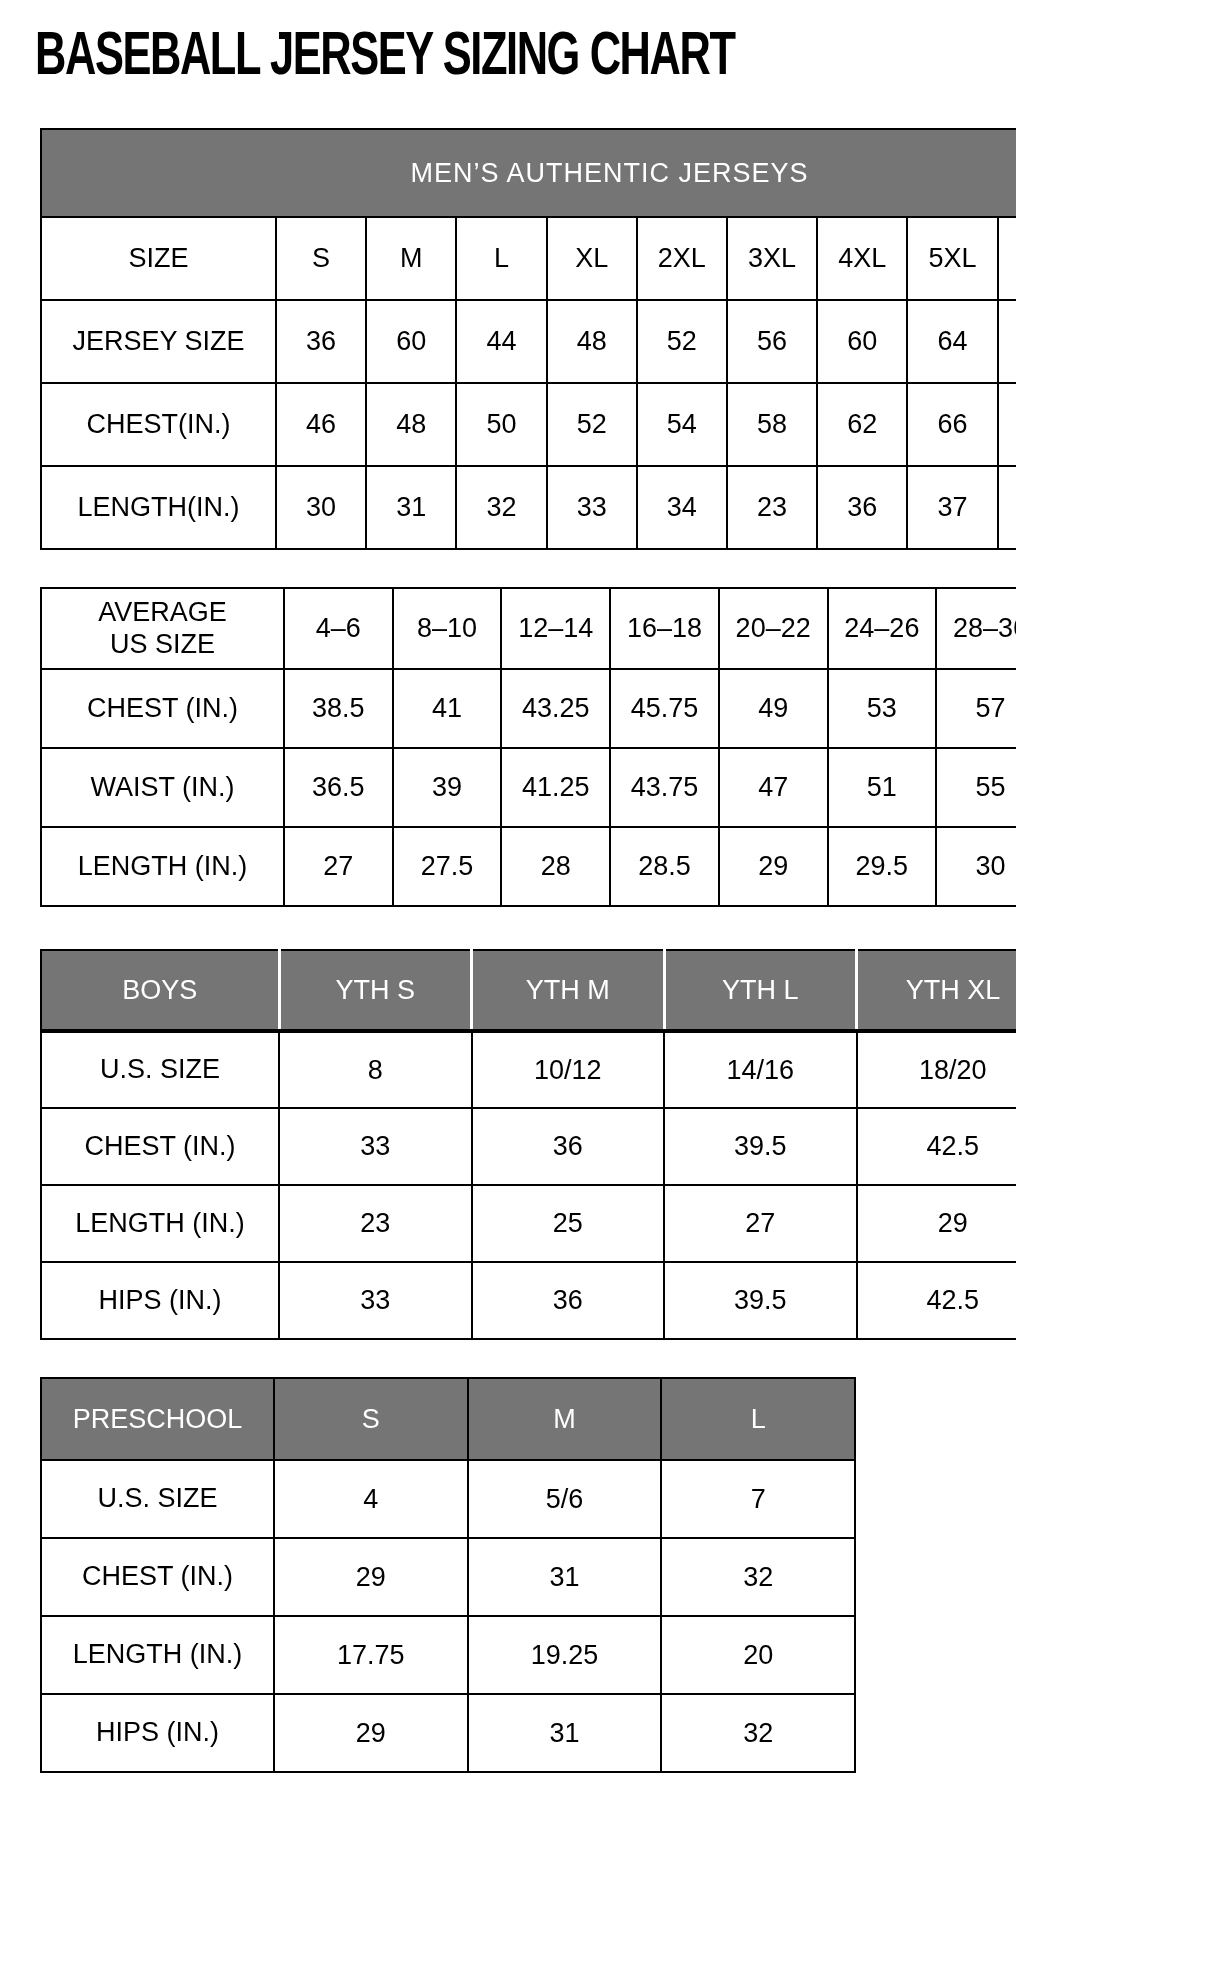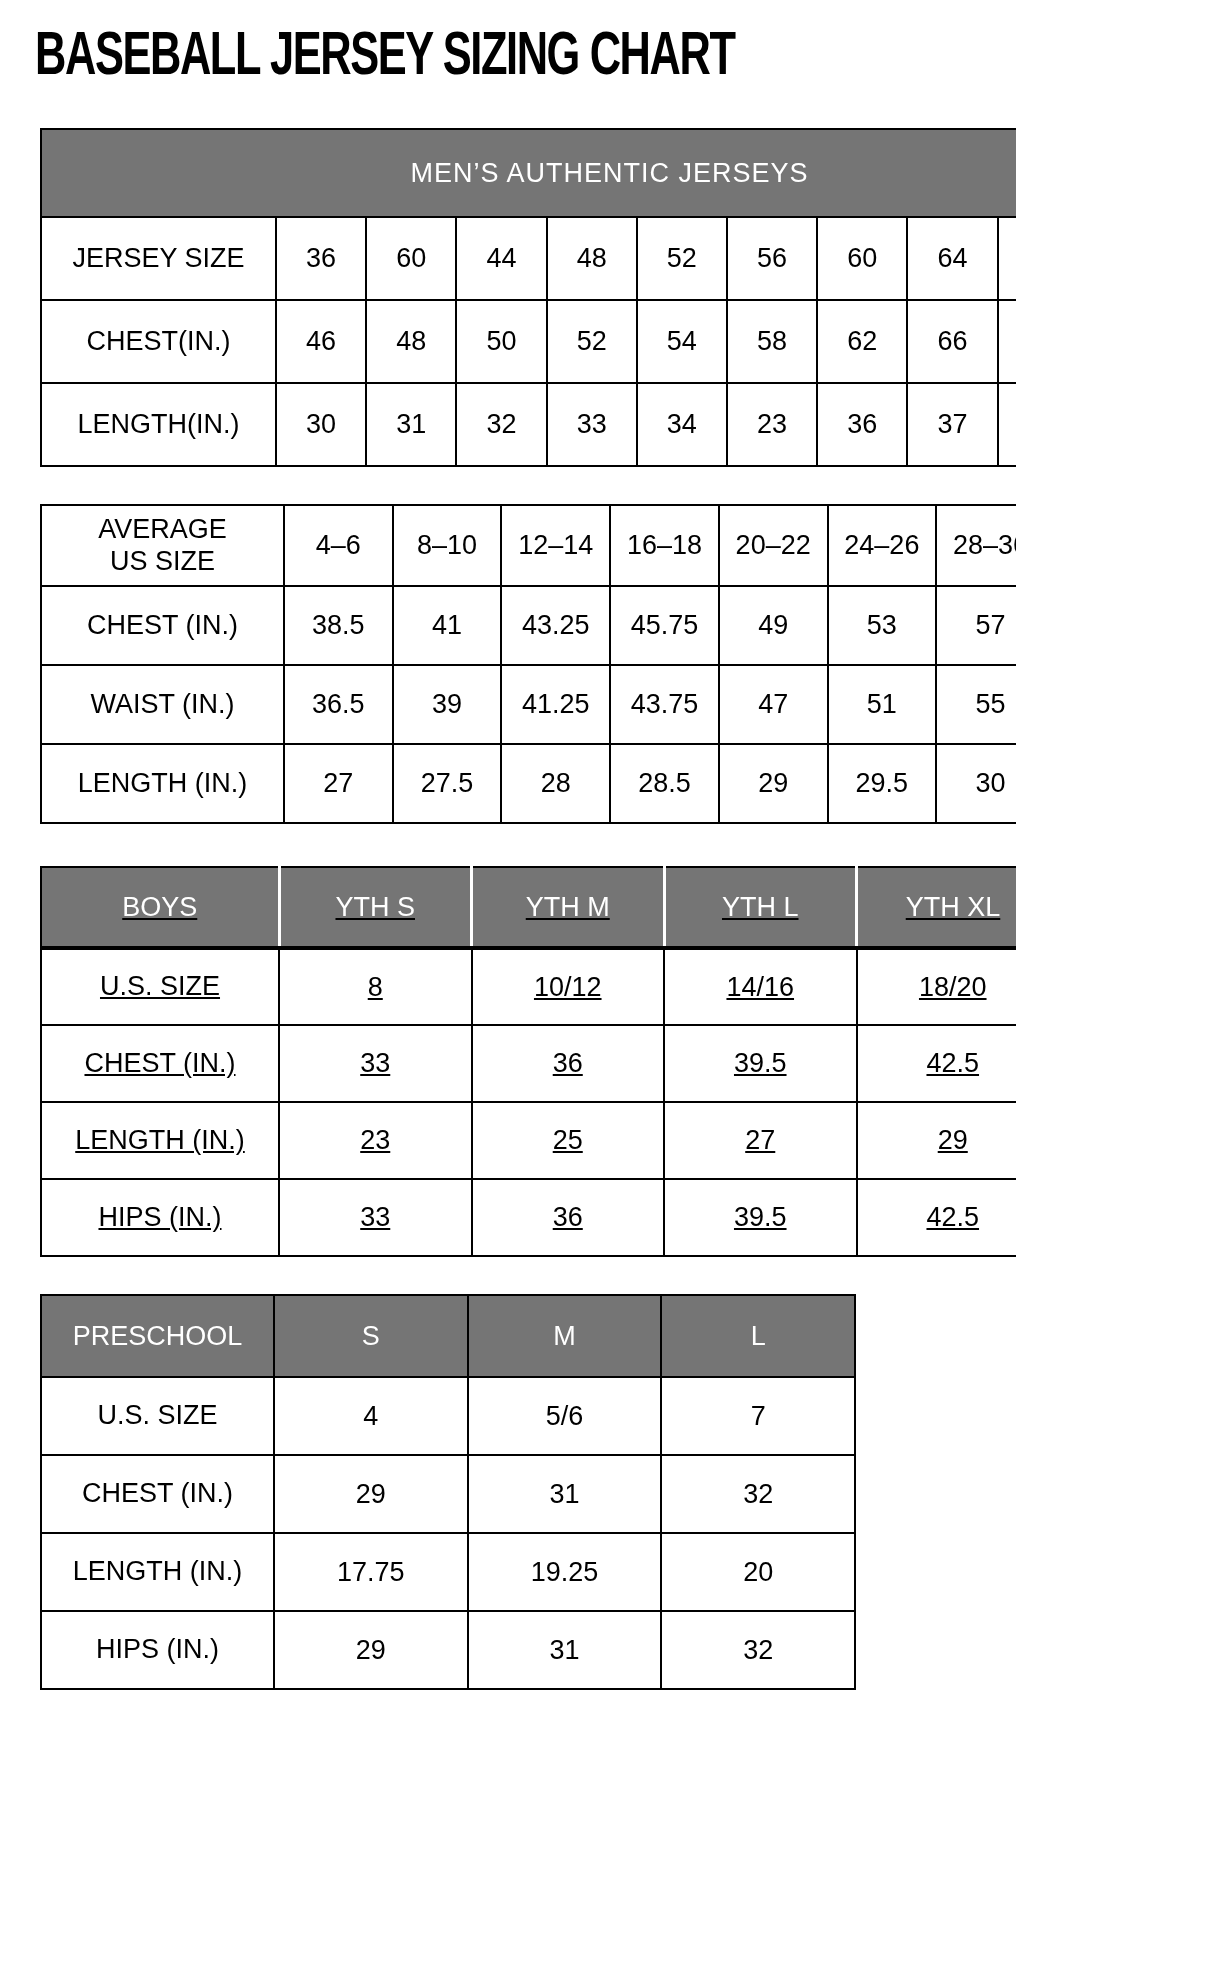--- a/index.html
+++ b/index.html
@@ -69,21 +69,21 @@
     white-space: pre-line;
     line-height: 1.15;
   }
   
   .mens      { width: 1139px; margin-top: 44px; border-radius: 9px; }
   .mens      tr { height: 83px; }
   .womens    { width: 1006px; margin-top: 37px; }
   .womens    tr { height: 79px; }
   .womens    tr:first-child { height: 81px; }
   .boys      { width: 1010px; margin-top: 42px; }
-  .boys      tr { height: 77px; text-decoration: underline; }
+  .boys      tr { height: 77px; }
   .boys      tr:first-child { height: 81px; }
   .boys      .ghead { border-bottom: 4px solid #000; }
   .preschool { width: 816px;  margin-top: 37px; }
   .preschool tr { height: 78px; }
   .preschool tr:first-child { height: 82px; }
   .footer-note {
     margin: 20px 0 0 35px;
     color: #ed1c24;
     font-size: 25px;
     letter-spacing: 1px;
@@ -103,20 +103,33 @@
         <col style="width:235px">
         <col span="10">
       </colgroup>
     <tbody>
       <tr>
         <th class="banner" colspan="11">MEN’S AUTHENTIC JERSEYS</th>
       </tr>
     </tbody>
     <tbody>
         <tr>
+          <th class="rowlabel">SIZE</th>
+          <td>S</td>
+          <td>M</td>
+          <td>L</td>
+          <td>XL</td>
+          <td>2XL</td>
+          <td>3XL</td>
+          <td>4XL</td>
+          <td>5XL</td>
+          <td>6XL</td>
+          <td>7XL</td>
+        </tr>
+        <tr>
           <th class="rowlabel">JERSEY SIZE</th>
           <td>36</td>
           <td>60</td>
           <td>44</td>
           <td>48</td>
           <td>52</td>
           <td>56</td>
           <td>60</td>
           <td>64</td>
           <td>68</td>

